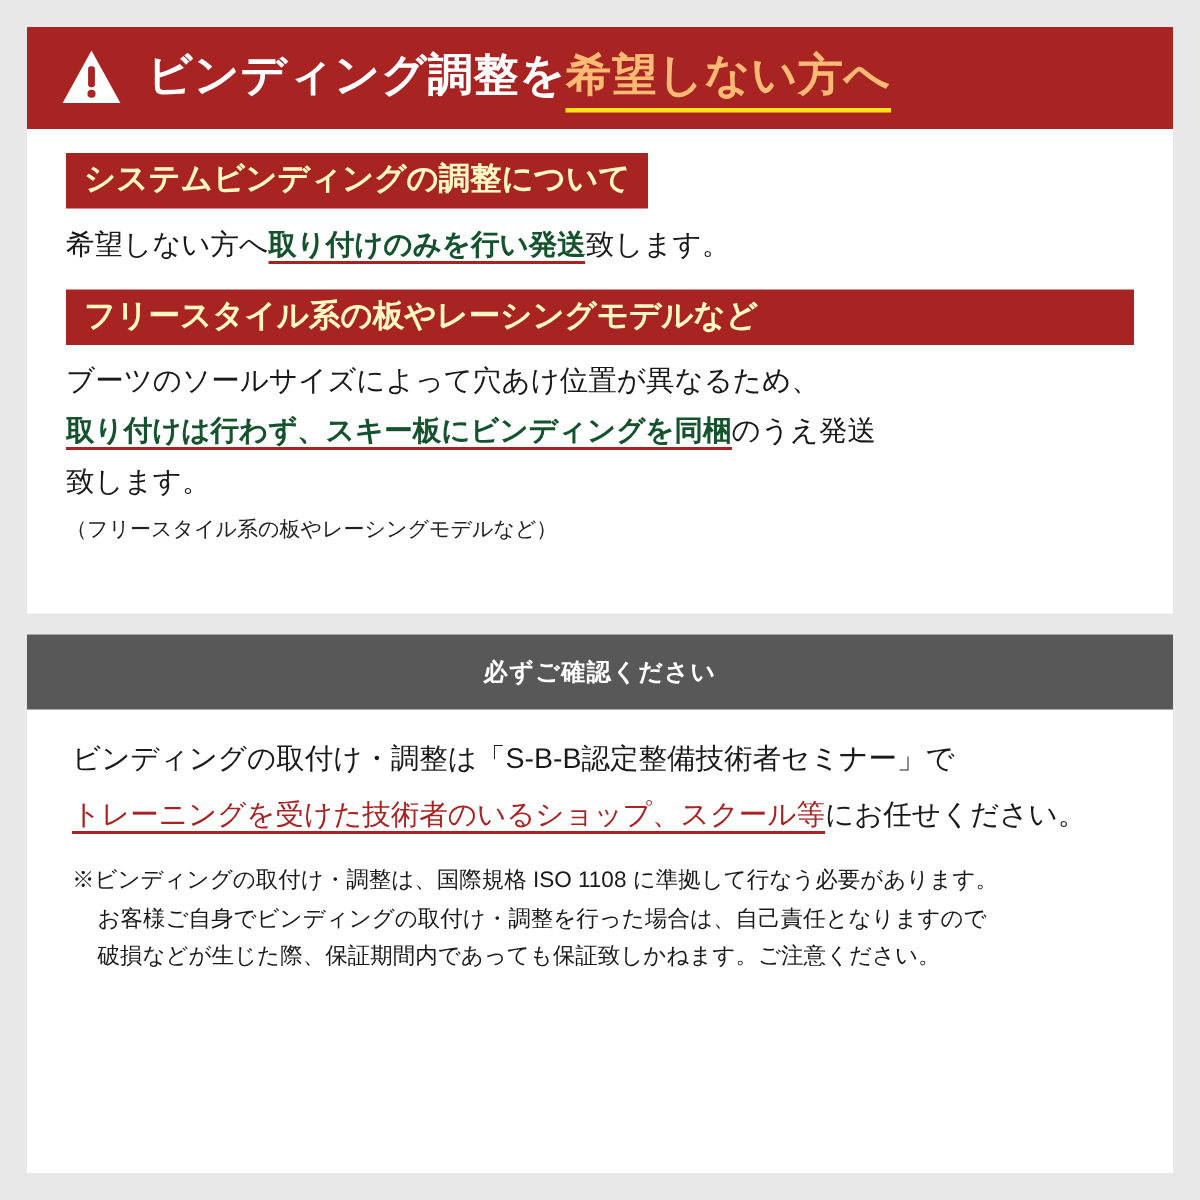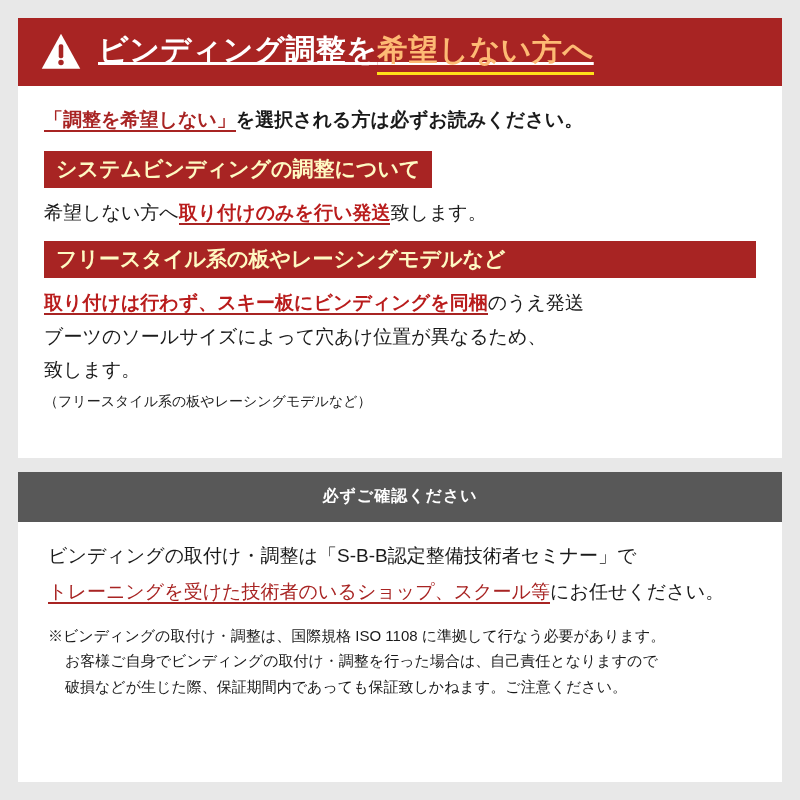--- a/index.html
+++ b/index.html
@@ -48,21 +48,20 @@
     margin-right: 16px;
   }
   .banner-title {
     color: #ffffff;
     font-size: 30px;
     font-weight: bold;
     letter-spacing: 0.5px;
     white-space: nowrap;
     display: flex;
     align-items: baseline;
-    text-decoration: underline;
   }
   .banner-title .hl {
     color: #fdba74;
     border-bottom: 3px solid #ffe11a;
     padding-bottom: 1px;
   }
 
   .panel-body {
     padding: 16px 26px 18px 26px;
   }
@@ -91,21 +90,21 @@
   }
   .section-head.wide { display: block; }
 
   .para {
     font-size: 19px;
     color: #1a1a1a;
     line-height: 1.55;
     margin: 0 0 4px 0;
   }
   .para .ul-red {
-    color: #b91c1c;
+    color: #14532d;
     border-bottom: 2px solid #a82423;
     font-weight: bold;
   }
   .note {
     font-size: 14px;
     color: #222;
     line-height: 1.5;
     margin: 2px 0 14px 0;
   }
   .sec2 { margin-top: 14px; }
@@ -172,37 +171,34 @@
         </svg>
       </span>
       <div class="banner-title">
         <span>ビンディング調整を</span>
           <span class="hl">希望しない方へ</span>
       </div>
     </div>
 
     <div class="panel-body">
 
-      <p class="lead">
-        <span class="ul-red">「調整を希望しない」</span><span>を選択される方は必ずお読みください。</span>
-      </p>
 
       <div>
         <div class="section-head">システムビンディングの調整について</div>
         <p class="para">
           <span>希望しない方へ</span><span class="ul-red">取り付けのみを行い発送</span><span>致します。</span>
         </p>
       </div>
 
       <div class="sec2">
         <div class="section-head wide">フリースタイル系の板やレーシングモデルなど</div>
+        <p class="para">ブーツのソールサイズによって穴あけ位置が異なるため、</p>
         <p class="para">
           <span class="ul-red">取り付けは行わず、スキー板にビンディングを同梱</span><span>のうえ発送</span>
         </p>
-        <p class="para">ブーツのソールサイズによって穴あけ位置が異なるため、</p>
         <p class="para sec-gap">致します。</p>
         <p class="note">（フリースタイル系の板やレーシングモデルなど）</p>
       </div>
 
     </div>
   </div>
 
   <div class="panel panel-bottom">
 
     <div class="banner-gray">

